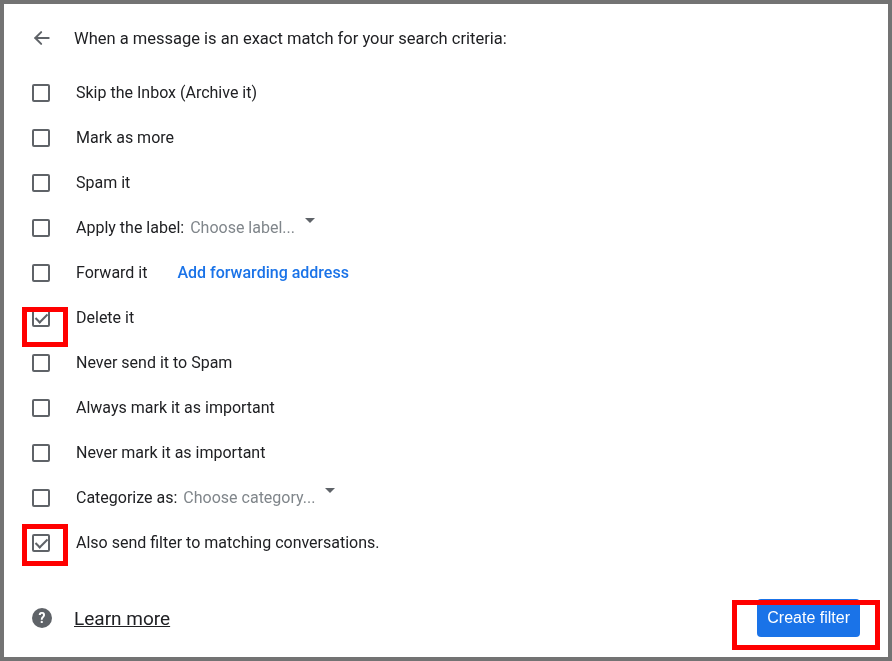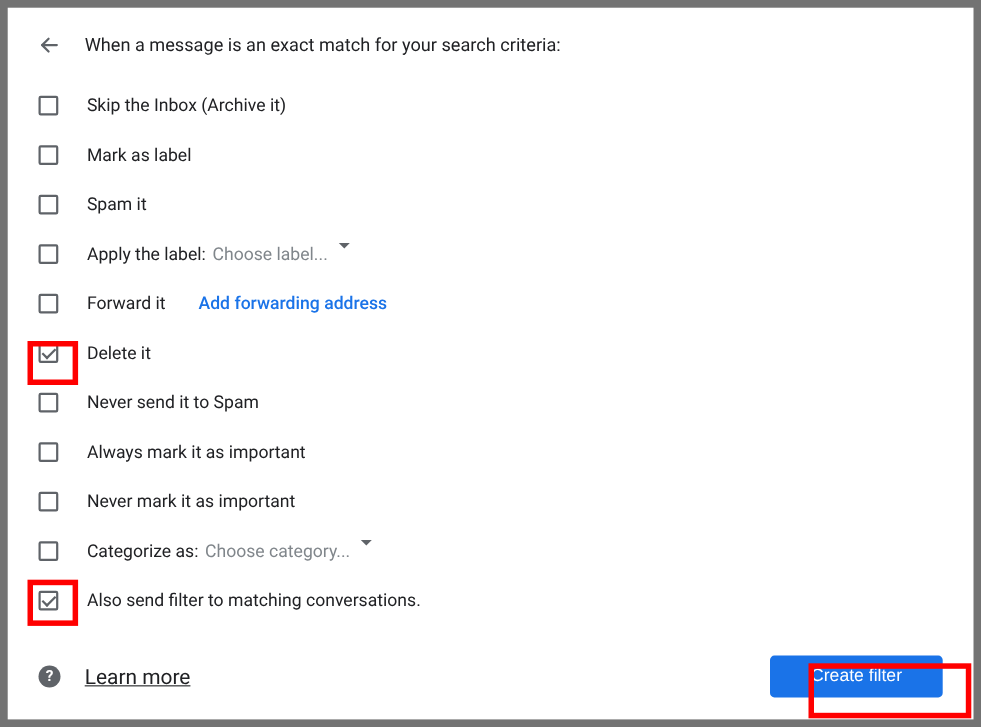--- a/index.html
+++ b/index.html
@@ -5,21 +5,21 @@
   * { box-sizing: border-box; }
   body {
     margin: 0;
     font-family: Roboto, Arial, sans-serif;
     background: #fff;
     color: #202124;
   }
   .panel {
     width: 892px;
     height: 661px;
-    border: 7px solid #737373;
+    border: 4px solid #737373;
     padding: 24px 28px 20px 28px;
     position: relative;
   }
   .header-row {
     display: flex;
     align-items: center;
     margin-bottom: 22px;
   }
   .back-icon {
     width: 20px; height: 20px;
@@ -129,21 +129,21 @@
     color: #202124;
     text-decoration: underline;
   }
   .create-btn {
     background: #1a73e8;
     color: #fff;
     border: none;
     border-radius: 4px;
     font-size: 16px;
     font-weight: 500;
-    padding: 10px 37px;
+    padding: 10px 10px;
     cursor: pointer;
     text-align: right;
   }
 </style>
 </head>
 <body>
 
 <div class="panel">
 
   <div class="header-row">
@@ -162,21 +162,21 @@
       <div class="checkbox-wrap">
           <div class="checkbox"></div>
         </div>
       <span class="option-label">Skip the Inbox (Archive it)</span>
     </div>
 
     <div class="option-row">
       <div class="checkbox-wrap">
           <div class="checkbox"></div>
         </div>
-      <span class="option-label">Mark as label</span>
+      <span class="option-label">Mark as more</span>
     </div>
 
     <div class="option-row">
       <div class="checkbox-wrap">
           <div class="checkbox"></div>
         </div>
       <span class="option-label">Spam it</span>
     </div>
 
     <div class="option-row">

